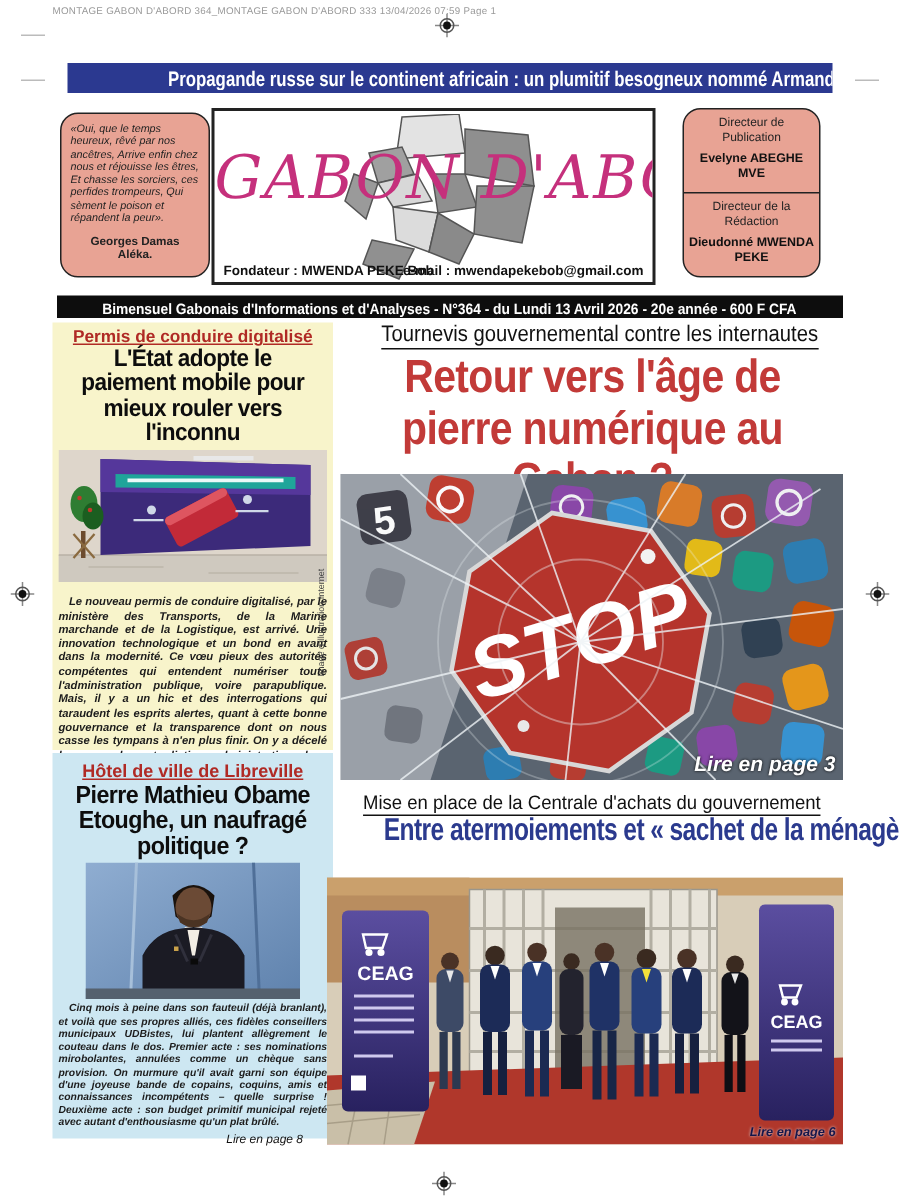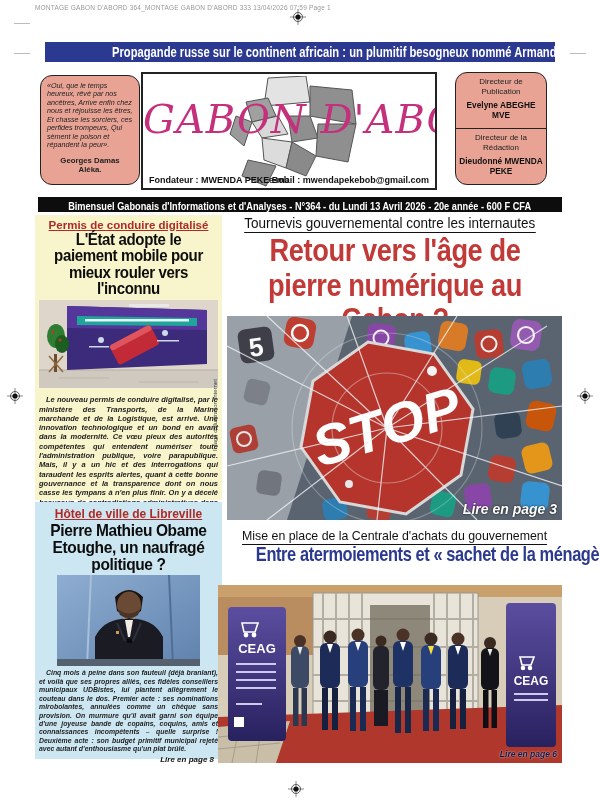--- a/index.html
+++ b/index.html
@@ -44,24 +44,24 @@
   .article2 { left:35px; top:502px; width:187px; height:257px; background:#cde7f2; padding:3px 4px; }
   .kicker-red { color:#b02a25; font-weight:bold; text-align:center; text-decoration:underline; }
   .article1 .kicker-red { font-size:11.5px; margin:1px 0 1px; }
   .article2 .kicker-red { font-size:12px; margin:2px 0 1px; }
   .ltitle { color:#0d0d0d; font-weight:bold; text-align:center; line-height:1.02; letter-spacing:-.4px; transform:scaleX(.94); transform-origin:center; }
   .article1 .ltitle { font-size:16px; margin:1px 0 3px; }
   .article2 .ltitle { font-size:16.5px; margin:1px 0 3px; }
   .lead { font-style:italic; font-weight:bold; color:#1c1c1c; text-align:justify; }
   .article1 .lead { font-size:7.5px; line-height:1.24; margin-top:3px; text-indent:7px; }
   .article2 .lead { font-size:6.9px; line-height:1.22; margin-top:3px; text-indent:7px; }
-  .readmore { font-size:8px; font-weight:bold; font-style:italic; text-align:right; color:#111; margin-top:1px; padding-right:4px; }
+  .readmore { font-size:8px; font-weight:normal; font-style:italic; text-align:right; color:#111; margin-top:1px; padding-right:16px; }
 
   
-  .kicker-main { left:228px; top:214px; width:334px; text-align:left; color:#111; }
+  .kicker-main { left:228px; top:214px; width:334px; text-align:right; color:#111; }
   .kicker-main span { display:inline-block; white-space:nowrap; font-size:15px; transform:scaleX(.9); transform-origin:center;
     border-bottom:1.5px solid #111; padding-bottom:1px; }
   .headline-main { left:228px; top:234px; width:334px; text-align:center; color:#c23a38; font-weight:bold;
     font-size:31px; line-height:1.12; letter-spacing:-.5px; transform:scaleX(.88); transform-origin:center; }
   .img-credit-v { left:212px; top:355px; height:120px; writing-mode:vertical-rl; transform:rotate(180deg);
     font-size:6px; color:#444; text-align:center; }
   .stop-wrap { left:227px; top:316px; width:335px; height:204px; }
   .stop-readmore { position:absolute; right:5px; bottom:3px; color:#fff; font-weight:bold; font-style:italic; font-size:14px; text-shadow:0 0 2px #000; }
 
   .kicker-2 { left:228px; top:526px; width:334px; text-align:center; }

